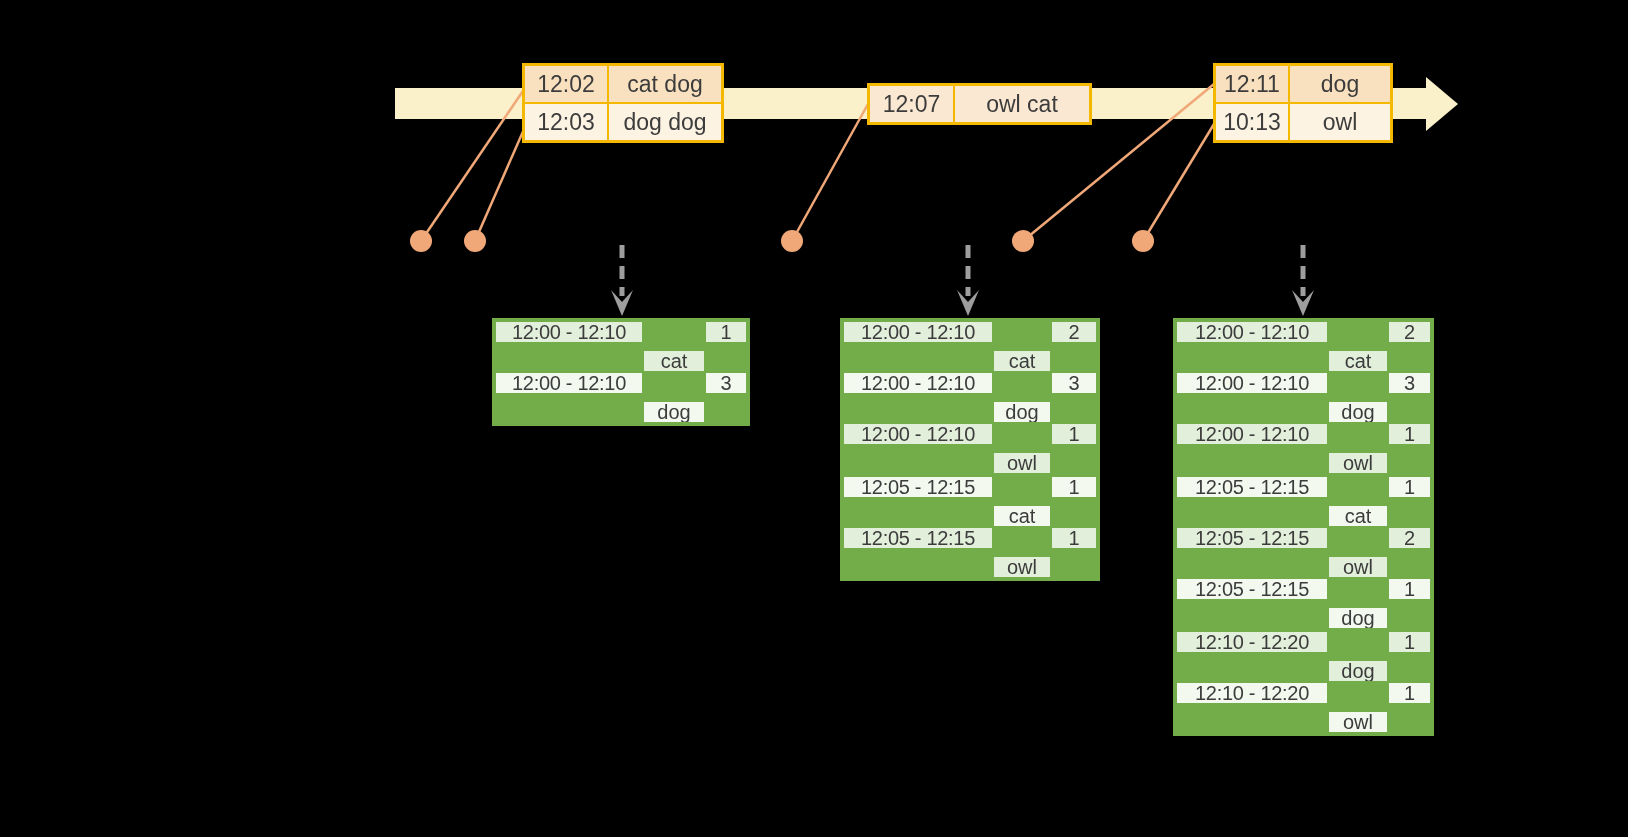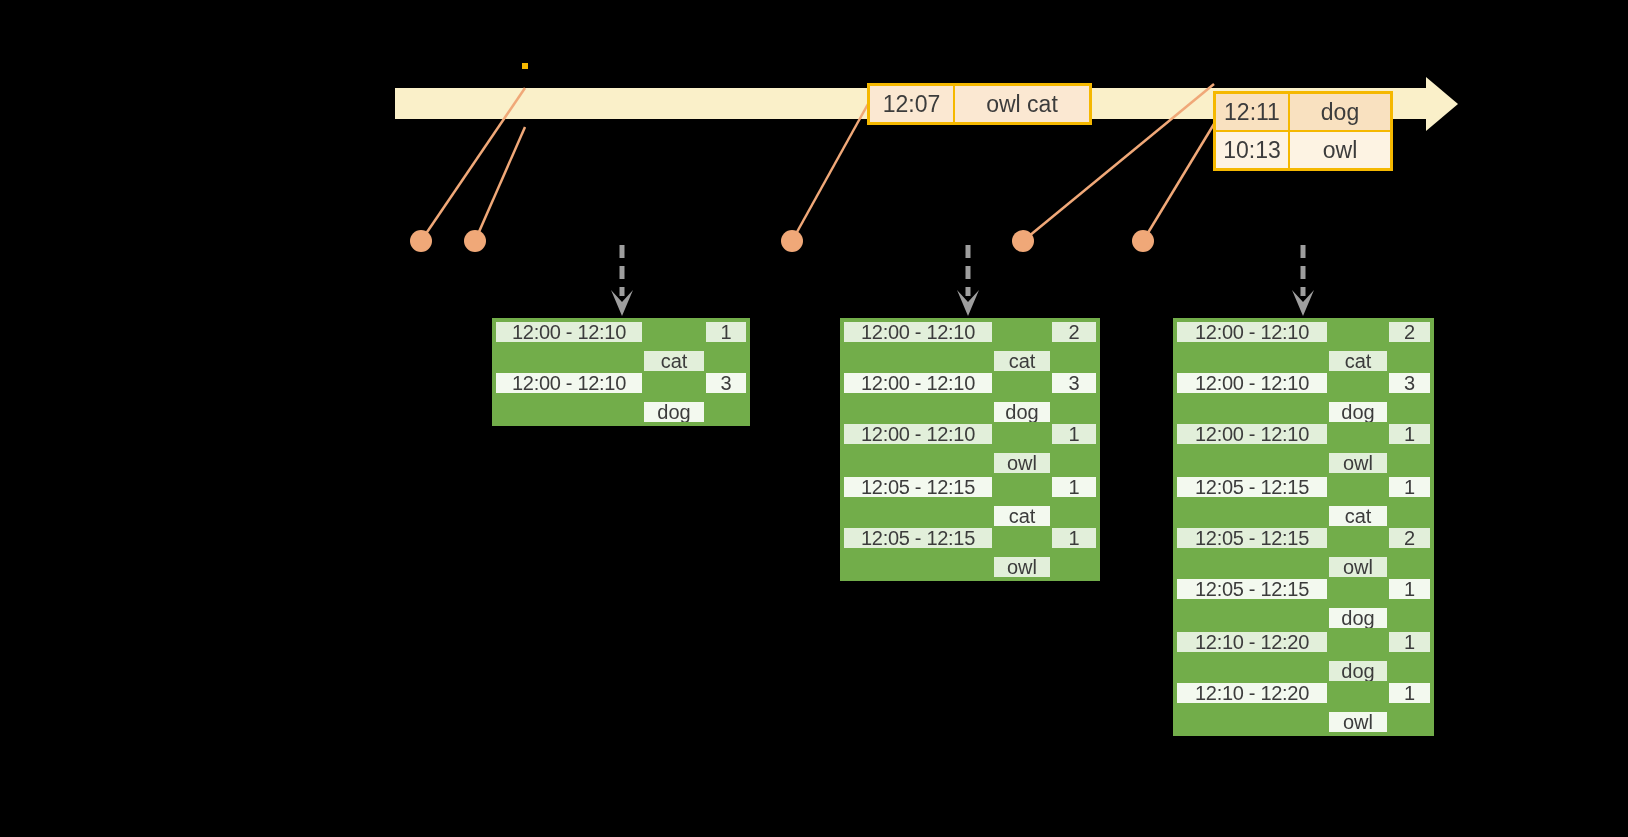--- a/index.html
+++ b/index.html
@@ -18,21 +18,21 @@
   .erow + .erow{border-top:2px solid #F5B800;}
   .ecell{
     height:36px;display:flex;align-items:center;justify-content:center;
     font-size:23px;background:#FDF3E3;white-space:nowrap;overflow:hidden;
   }
   .erow.dark .ecell{background:#F9E1C0;}
   .ecell.time{border-right:2px solid #F5B800;}
   .t1{left:522px;top:63px;}  .t1 .time{width:82px;}  .t1 .words{width:112px;}
   .t2{left:867px;top:83px;}  .t2 .time{width:83px;}  .t2 .words{width:134px;}
   .t2 .erow.dark .ecell{background:#FBE8D2;}
-  .t3{left:1213px;top:63px;margin-top:28px;} .t3 .time{width:72px;}  .t3 .words{width:100px;}
+  .t3{left:1213px;top:63px;} .t3 .time{width:72px;}  .t3 .words{width:100px;}
 
   
   .gtable{
     position:absolute;display:inline-flex;flex-direction:column;
     border:4px solid #72AD4A;background:#72AD4A;
   }
   .grow{display:flex;}
   .grow + .grow{border-top:2px solid #72AD4A;}
   .grow.gstart{border-top:4px solid #72AD4A;}
   .gcell{
@@ -75,20 +75,28 @@
       <line x1="622" y1="245" x2="622" y2="296" stroke="#9E9E9E" stroke-width="5" stroke-dasharray="13 8"></line>
       <polygon points="611,290 622,302 633,290 622,316" fill="#9E9E9E"></polygon>
       <line x1="968" y1="245" x2="968" y2="296" stroke="#9E9E9E" stroke-width="5" stroke-dasharray="13 8"></line>
       <polygon points="957,290 968,302 979,290 968,316" fill="#9E9E9E"></polygon>
       <line x1="1303" y1="245" x2="1303" y2="296" stroke="#9E9E9E" stroke-width="5" stroke-dasharray="13 8"></line>
       <polygon points="1292,290 1303,302 1314,290 1303,316" fill="#9E9E9E"></polygon>
     </g>
   </svg>
 
   <div class="etable t1">
+      <div class="erow dark">
+        <div class="ecell time">12:02</div>
+        <div class="ecell words">cat dog</div>
+      </div>
+      <div class="erow">
+        <div class="ecell time">12:03</div>
+        <div class="ecell words">dog dog</div>
+      </div>
     </div>
   <div class="etable t2">
       <div class="erow dark">
         <div class="ecell time">12:07</div>
         <div class="ecell words">owl cat</div>
       </div>
     </div>
   <div class="etable t3">
       <div class="erow dark">
         <div class="ecell time">12:11</div>

